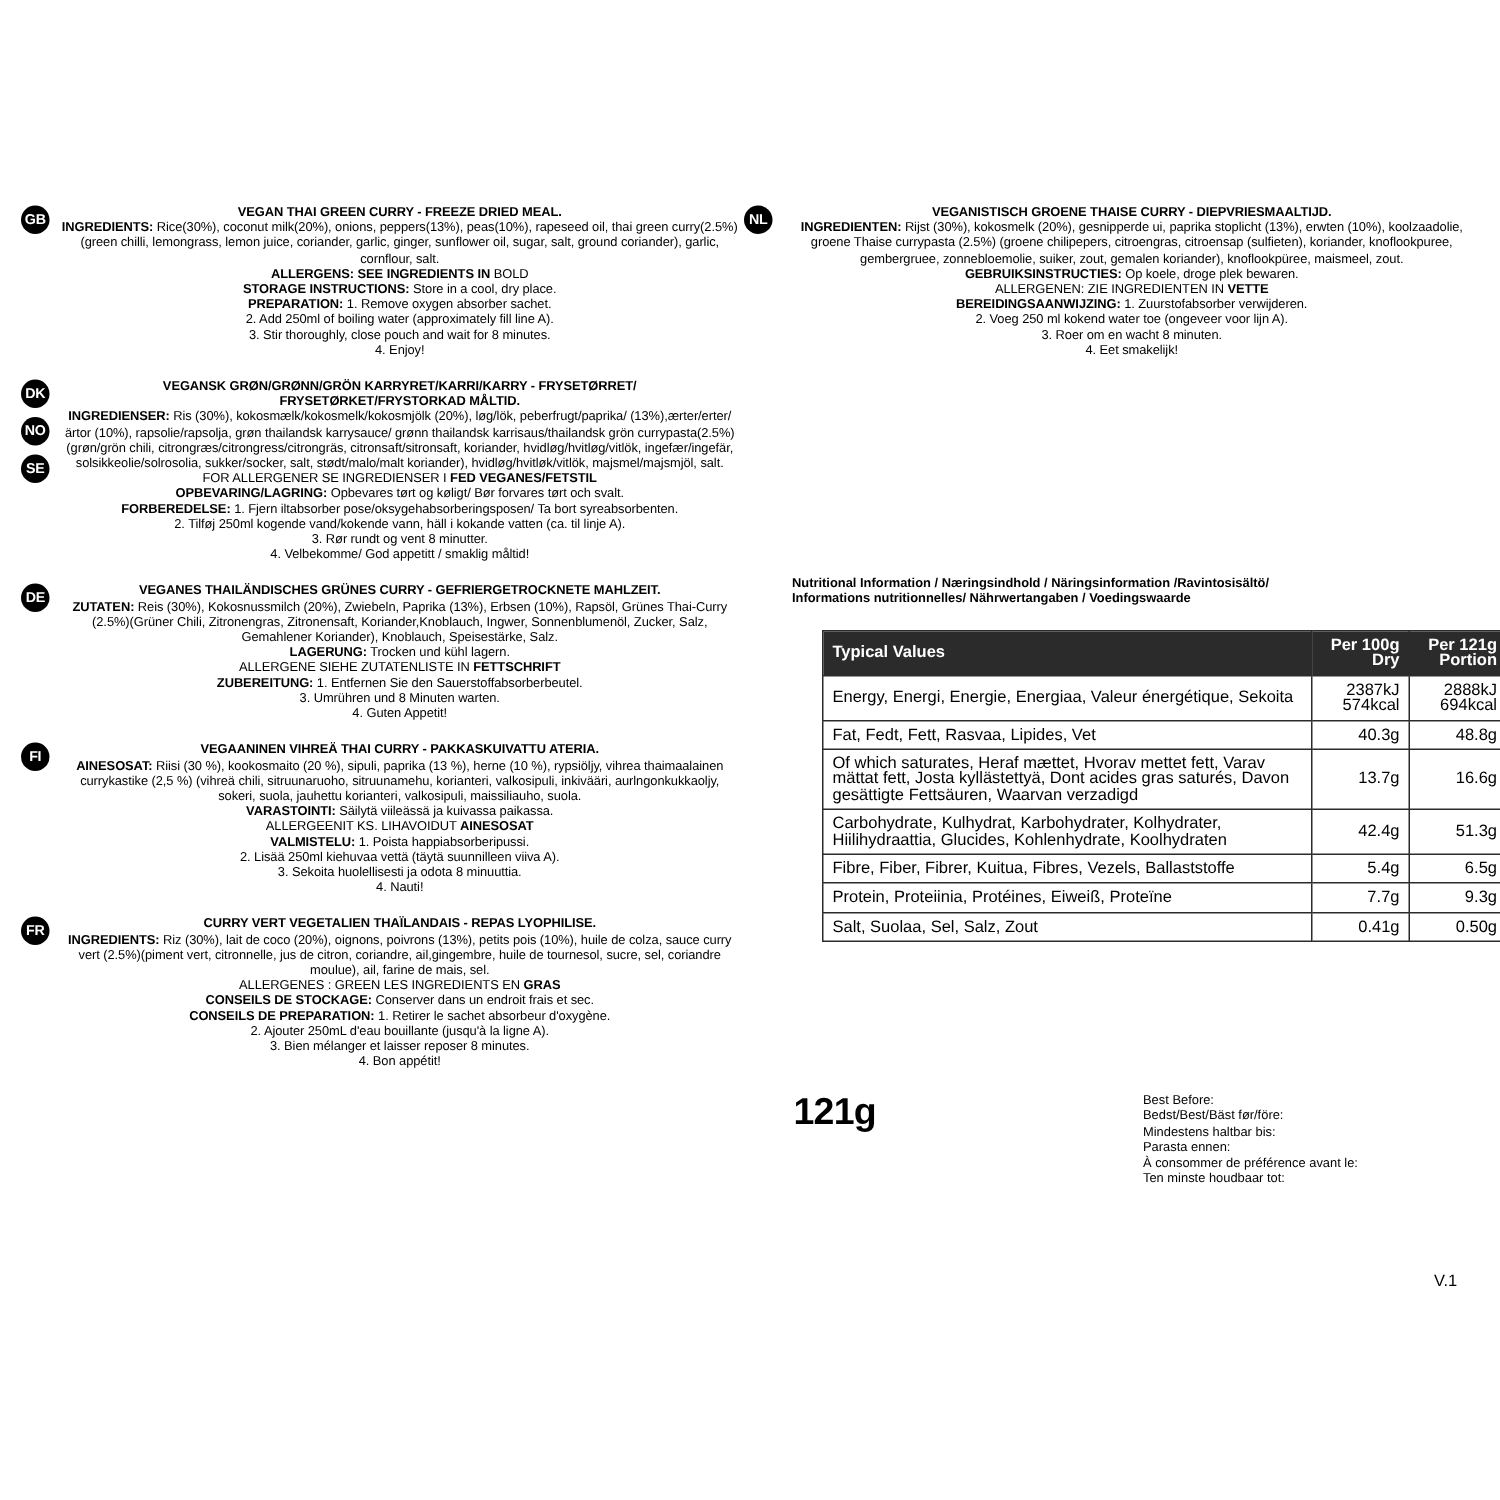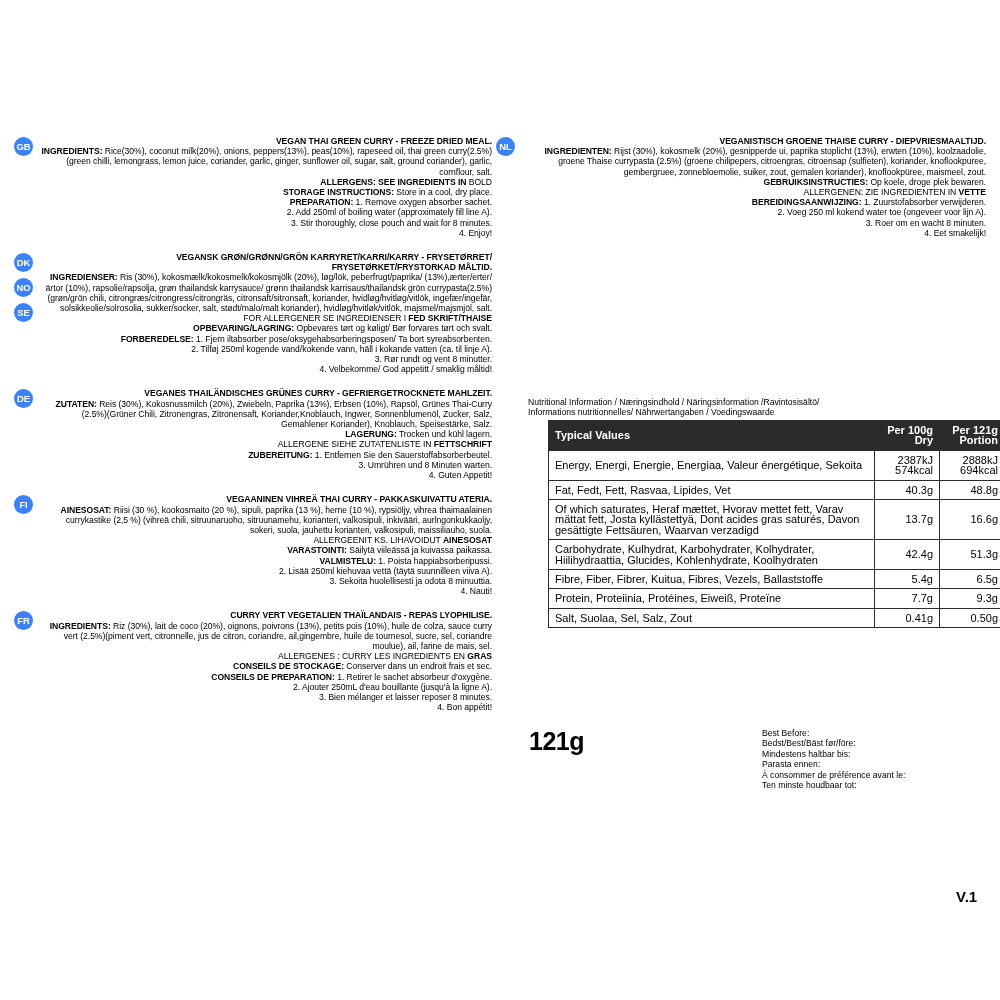--- a/index.html
+++ b/index.html
@@ -40,54 +40,54 @@
   .flags {
     position: absolute;
     left: 0;
     top: 1px;
     width: 22px;
   }
   .flag {
     width: 19px;
     height: 19px;
     border-radius: 50%;
-    background: #3b82f6;
+    background: #000000;
     color: #ffffff;
     font-size: 9.5px;
     font-weight: bold;
     line-height: 19px;
     text-align: center;
     letter-spacing: -0.2px;
     margin-bottom: 6px;
     font-family: "Liberation Sans", sans-serif;
   }
   .body-text {
     margin-left: 27px;
     font-size: 8.6px;
     line-height: 10.2px;
     letter-spacing: -0.05px;
-    text-align: right;
+    text-align: center;
   }
   .body-text .ttl {
     font-weight: bold;
     text-transform: uppercase;
     display: block;
   }
   .body-text b { font-weight: bold; }
   .body-text p { margin: 0; padding: 0; }
 
   
   .nutri-head {
     position: absolute;
     left: 528px;
-    top: 397px;
+    top: 383px;
     width: 460px;
     font-size: 8.6px;
     line-height: 10.4px;
-    font-weight: normal;
+    font-weight: bold;
   }
   table.nutri {
     position: absolute;
     left: 548px;
     top: 420px;
     width: 457px;
     border-collapse: collapse;
     font-size: 11px;
   }
   table.nutri th, table.nutri td {
@@ -118,23 +118,22 @@
   .bestbefore {
     position: absolute;
     left: 762px;
     top: 728px;
     font-size: 8.6px;
     line-height: 10.4px;
   }
   .version {
     position: absolute;
     left: 956px;
-    top: 888px;
-    font-size: 15px;
-    font-weight: bold;
+    top: 848px;
+    font-size: 11px;
   }
 </style>
 </head>
 <body>
 
 <div class="page">
 
   <div class="col-left" id="col-left">
       <div class="block">
         <div class="flags">
@@ -160,21 +159,21 @@
           <div class="flag">SE</div>
         </div>
         <div class="body-text">
           <p>
             <span class="ttl">VEGANSK GRØN/GRØNN/GRÖN KARRYRET/KARRI/KARRY - FRYSETØRRET/</span>
           </p>
           <p>
             <span class="ttl">FRYSETØRKET/FRYSTORKAD MÅLTID.</span>
           </p>
           <p><b>INGREDIENSER:</b><span> Ris (30%), kokosmælk/kokosmelk/kokosmjölk (20%), løg/lök, peberfrugt/paprika/ (13%),ærter/erter/ärtor (10%), rapsolie/rapsolja, grøn thailandsk karrysauce/ grønn thailandsk karrisaus/thailandsk grön currypasta(2.5%) (grøn/grön chili, citrongræs/citrongress/citrongräs, citronsaft/sitronsaft, koriander, hvidløg/hvitløg/vitlök, ingefær/ingefär, solsikkeolie/solrosolia, sukker/socker, salt, stødt/malo/malt koriander), hvidløg/hvitløk/vitlök, majsmel/majsmjöl, salt.</span></p>
-          <p><span>FOR ALLERGENER SE INGREDIENSER I </span><b>FED SKRIFT/THAISE</b></p>
+          <p><span>FOR ALLERGENER SE INGREDIENSER I </span><b>FED VEGANES/FETSTIL</b></p>
           <p><b>OPBEVARING/LAGRING:</b><span> Opbevares tørt og køligt/ Bør forvares tørt och svalt.</span></p>
           <p><b>FORBEREDELSE:</b><span> 1. Fjern iltabsorber pose/oksygehabsorberingsposen/ Ta bort syreabsorbenten.</span></p>
           <p><span>2. Tilføj  250ml kogende vand/kokende vann, häll i kokande vatten (ca. til linje A).</span></p>
           <p><span>3. Rør rundt og vent 8 minutter.</span></p>
           <p><span>4. Velbekomme/ God appetitt / smaklig måltid!</span></p>
         </div>
       </div>
       <div class="block">
         <div class="flags">
           <div class="flag">DE</div>
@@ -193,38 +192,38 @@
       </div>
       <div class="block">
         <div class="flags">
           <div class="flag">FI</div>
         </div>
         <div class="body-text">
           <p>
             <span class="ttl">VEGAANINEN VIHREÄ THAI CURRY - PAKKASKUIVATTU ATERIA.</span>
           </p>
           <p><b>AINESOSAT:</b><span> Riisi (30 %), kookosmaito (20 %), sipuli, paprika (13 %), herne (10 %), rypsiöljy, vihrea thaimaalainen currykastike (2,5 %) (vihreä chili, sitruunaruoho, sitruunamehu, korianteri, valkosipuli, inkivääri, aurlngonkukkaoljy, sokeri, suola, jauhettu korianteri, valkosipuli, maissiliauho, suola.</span></p>
+          <p><b>VARASTOINTI:</b><span> Säilytä viileässä ja kuivassa paikassa.</span></p>
           <p><span>ALLERGEENIT KS. LIHAVOIDUT </span><b>AINESOSAT</b></p>
-          <p><b>VARASTOINTI:</b><span> Säilytä viileässä ja kuivassa paikassa.</span></p>
           <p><b>VALMISTELU:</b><span> 1. Poista happiabsorberipussi.</span></p>
           <p><span>2. Lisää 250ml kiehuvaa vettä (täytä suunnilleen viiva A).</span></p>
           <p><span>3. Sekoita huolellisesti ja odota 8 minuuttia.</span></p>
           <p><span>4. Nauti!</span></p>
         </div>
       </div>
       <div class="block">
         <div class="flags">
           <div class="flag">FR</div>
         </div>
         <div class="body-text">
           <p>
             <span class="ttl">CURRY VERT VEGETALIEN THAÏLANDAIS - REPAS LYOPHILISE.</span>
           </p>
           <p><b>INGREDIENTS:</b><span> Riz (30%), lait de coco (20%), oignons, poivrons (13%), petits pois (10%), huile de colza, sauce curry vert (2.5%)(piment vert, citronnelle, jus de citron, coriandre, ail,gingembre, huile de tournesol, sucre, sel, coriandre moulue), ail, farine de mais, sel.</span></p>
-          <p><span>ALLERGENES : CURRY LES INGREDIENTS EN </span><b>GRAS</b></p>
+          <p><span>ALLERGENES : GREEN LES INGREDIENTS EN </span><b>GRAS</b></p>
           <p><b>CONSEILS DE STOCKAGE:</b><span> Conserver dans un endroit frais et sec.</span></p>
           <p><b>CONSEILS DE PREPARATION:</b><span> 1. Retirer le sachet absorbeur d'oxygène.</span></p>
           <p><span>2. Ajouter 250mL d'eau bouillante (jusqu'à la ligne A).</span></p>
           <p><span>3. Bien mélanger et laisser reposer 8 minutes.</span></p>
           <p><span>4. Bon appétit!</span></p>
         </div>
       </div>
     </div>
   <div class="col-right" id="col-right">
       <div class="block">

